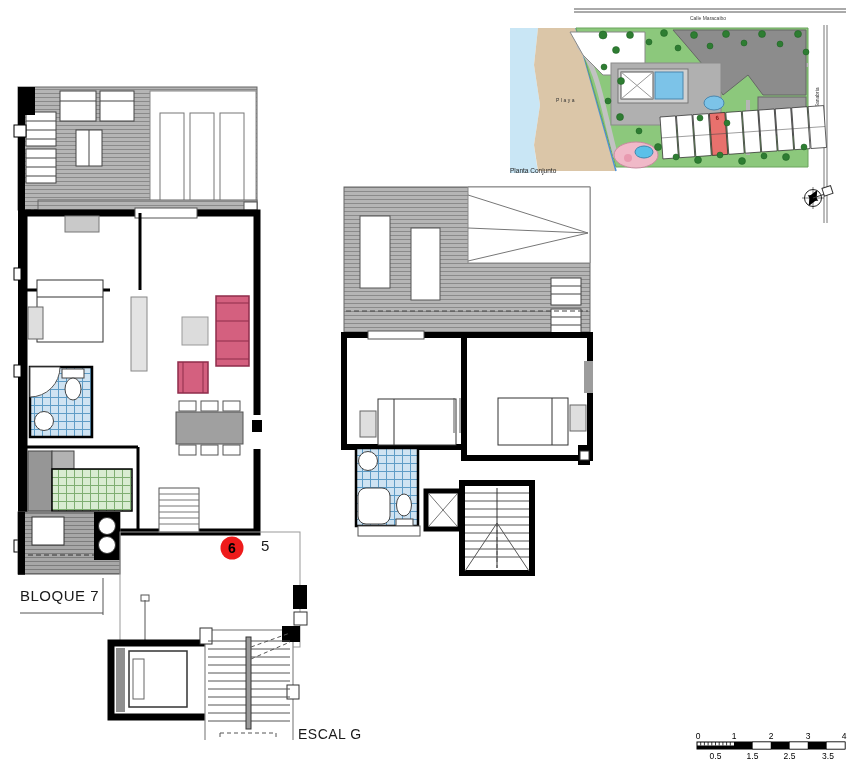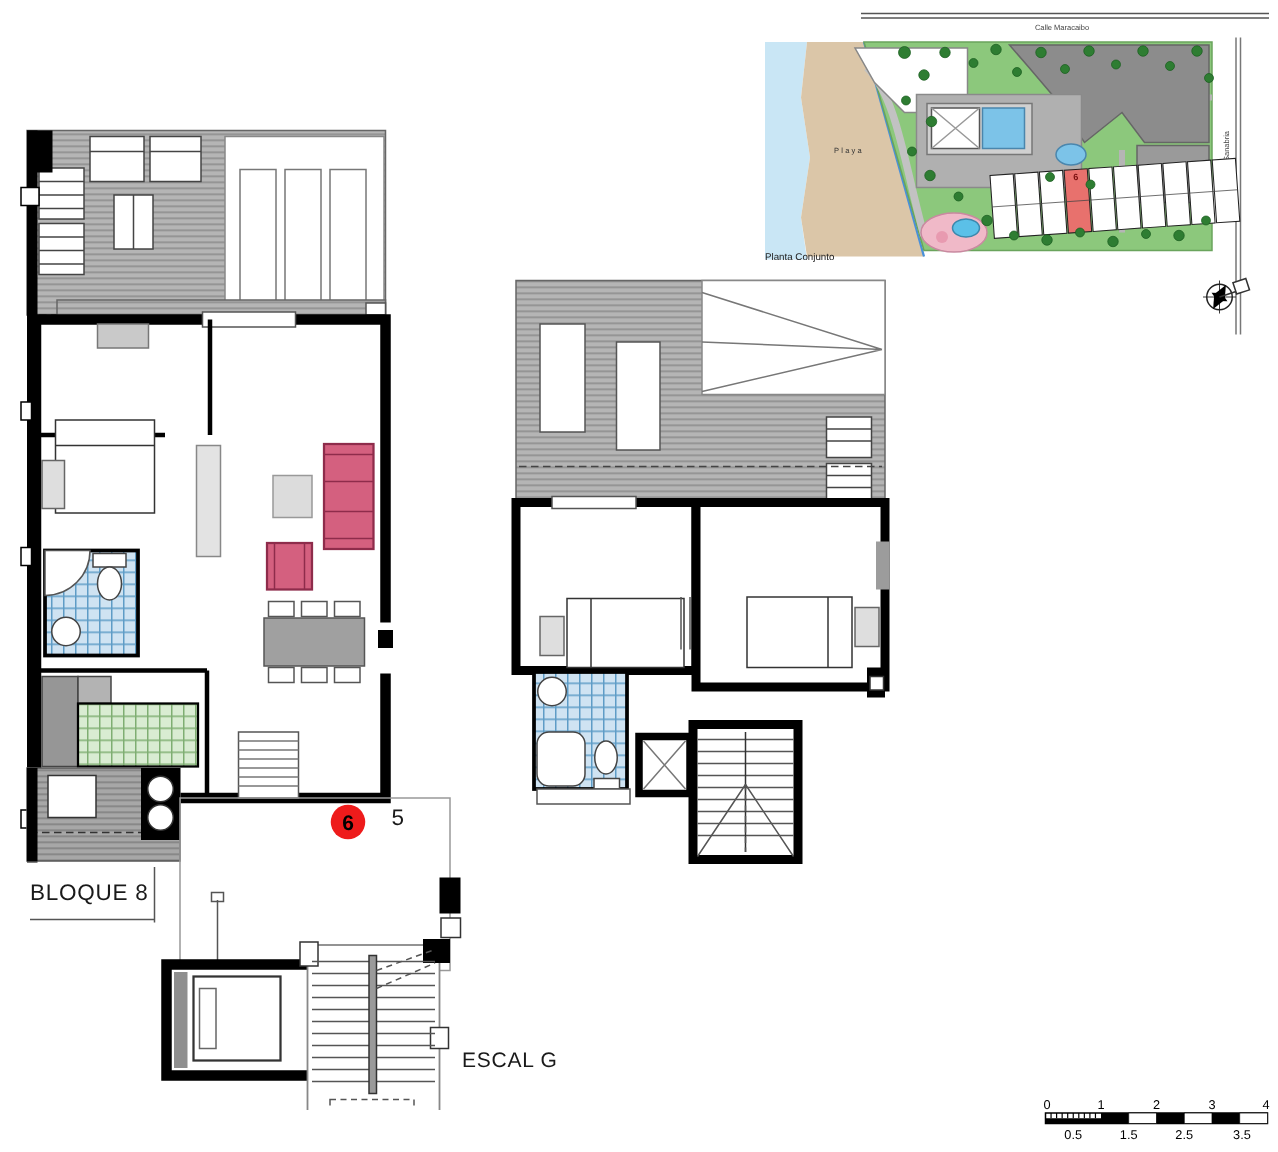--- a/index.html
+++ b/index.html
@@ -1,21 +1,21 @@
 <!DOCTYPE html>
 <html><head>
 <meta charset="utf-8">
 <style>
   html,body{margin:0;padding:0;background:#fff;}
   #canvas{position:relative;width:852px;height:768px;background:#fff;overflow:hidden;
           font-family:"Liberation Sans",sans-serif;color:#111;}
   .abs{position:absolute;}
   .lbl{position:absolute;color:#1a1a1a;white-space:nowrap;}
   #block-label{left:20px;top:587px;font-size:15px;letter-spacing:.5px;}
-  #stair-label{left:298px;top:698px;font-size:14px;letter-spacing:.5px;margin-left:10px;}
+  #stair-label{left:298px;top:726px;font-size:14px;letter-spacing:.5px;}
   #adjacent-unit{left:261px;top:537px;font-size:15px;}
   svg{display:block;}
 </style>
 </head>
 <body>
 
 <div id="canvas">
 
   <svg class="abs" style="left:10px;top:85px" width="300" height="655" viewBox="0 0 300 655">
     <defs>
@@ -163,21 +163,21 @@
       <rect x="210" y="648" width="56" height="16" fill="none" stroke="#555" stroke-dasharray="4,3"></rect>
     </g>
   </svg>
 
   <svg class="abs" style="left:218px;top:534px" width="28" height="28" viewBox="0 0 28 28">
     <circle cx="14" cy="14" r="11.5" fill="#ee1b1b"></circle>
     <text x="14" y="19" text-anchor="middle" font-size="14" font-weight="bold" fill="#000">6</text>
   </svg>
   <div class="lbl" id="adjacent-unit">5</div>
 
-  <div class="lbl" id="block-label">BLOQUE 8</div>
+  <div class="lbl" id="block-label">BLOQUE 7</div>
   <div class="lbl" id="stair-label">ESCAL G</div>
 
   <svg class="abs" style="left:338px;top:183px" width="265" height="445" viewBox="0 0 265 445">
     <defs>
       <pattern id="deckA2" width="4" height="4" patternUnits="userSpaceOnUse">
         <rect width="4" height="4" fill="#b5b5b5"></rect>
           <path d="M0,0.5 H4" stroke="#8a8a8a" stroke-width="1"></path>
       </pattern>
       <pattern id="tileBlue2" width="8" height="8" patternUnits="userSpaceOnUse">
         <rect width="8" height="8" fill="#cfe3f2"></rect>

